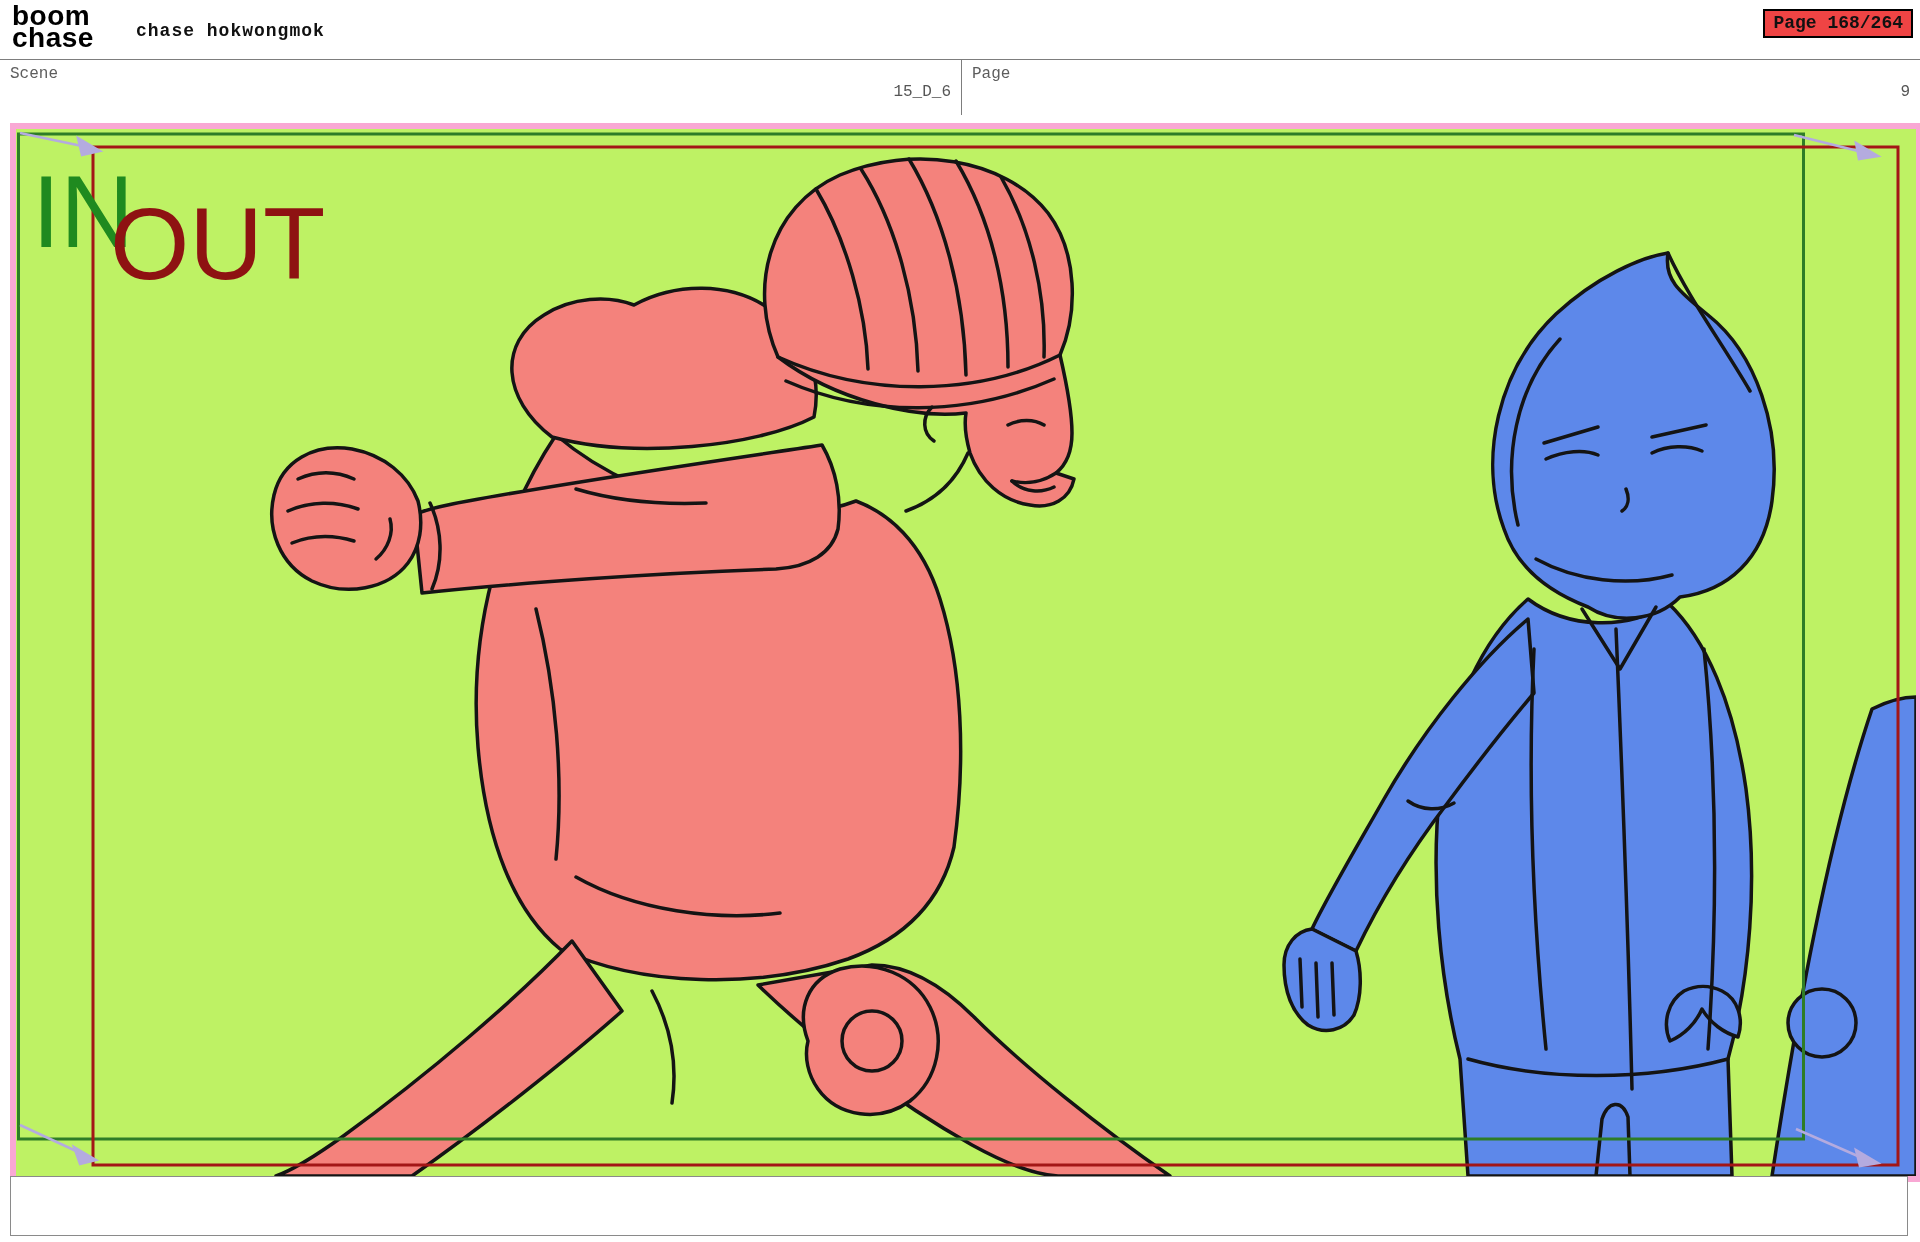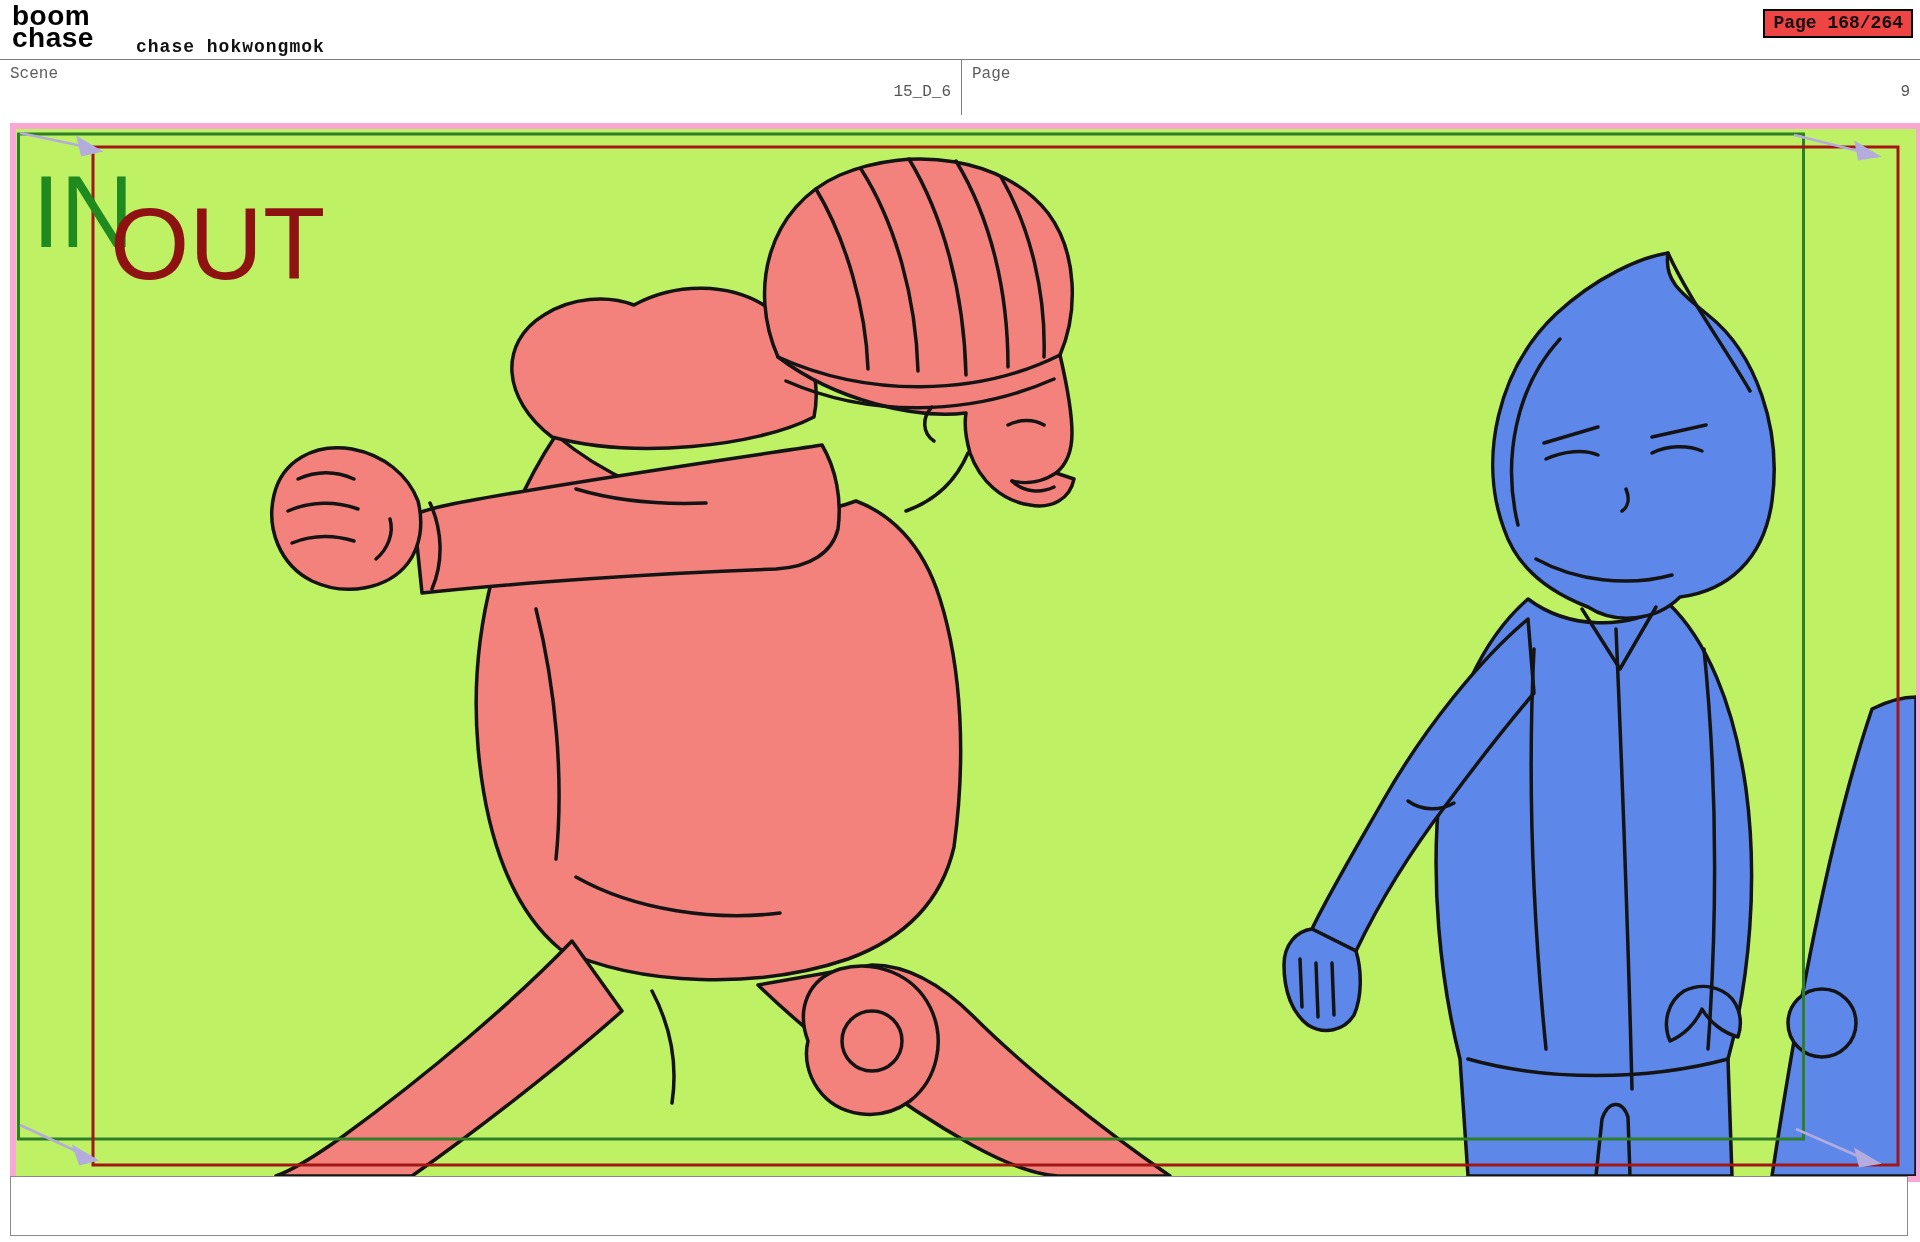--- a/index.html
+++ b/index.html
@@ -4,21 +4,21 @@
 <style>
   html,body{margin:0;padding:0;background:#fff;}
   body{width:1920px;height:1242px;position:relative;overflow:hidden;
        font-family:"Liberation Mono",monospace;color:#111;}
 
   
   .logo{position:absolute;left:12px;top:5px;display:flex;flex-direction:column;
         font-family:"Liberation Sans",sans-serif;font-weight:800;font-size:28px;
         line-height:0.78;letter-spacing:0.5px;color:#000;}
   .title{position:absolute;left:136px;top:21px;font-weight:bold;font-size:18px;
-         letter-spacing:1px;margin-top:16px;}
+         letter-spacing:1px;}
   .page-box{position:absolute;right:7px;top:9px;border:2px solid #000;
             padding:2px 8px 3px 8px;font-weight:bold;font-size:18px;background:#ef4444;}
 
   
   .info-row{position:absolute;left:0;top:59px;width:1920px;height:56px;
             border-top:1px solid #7d7d7d;box-sizing:border-box;}
   .info-cell{position:absolute;top:0;height:100%;box-sizing:border-box;
              display:flex;flex-direction:column;justify-content:flex-start;}
   .cell-scene{left:0;width:962px;border-right:1px solid #7d7d7d;}
   .cell-panel{left:962px;right:0;}

